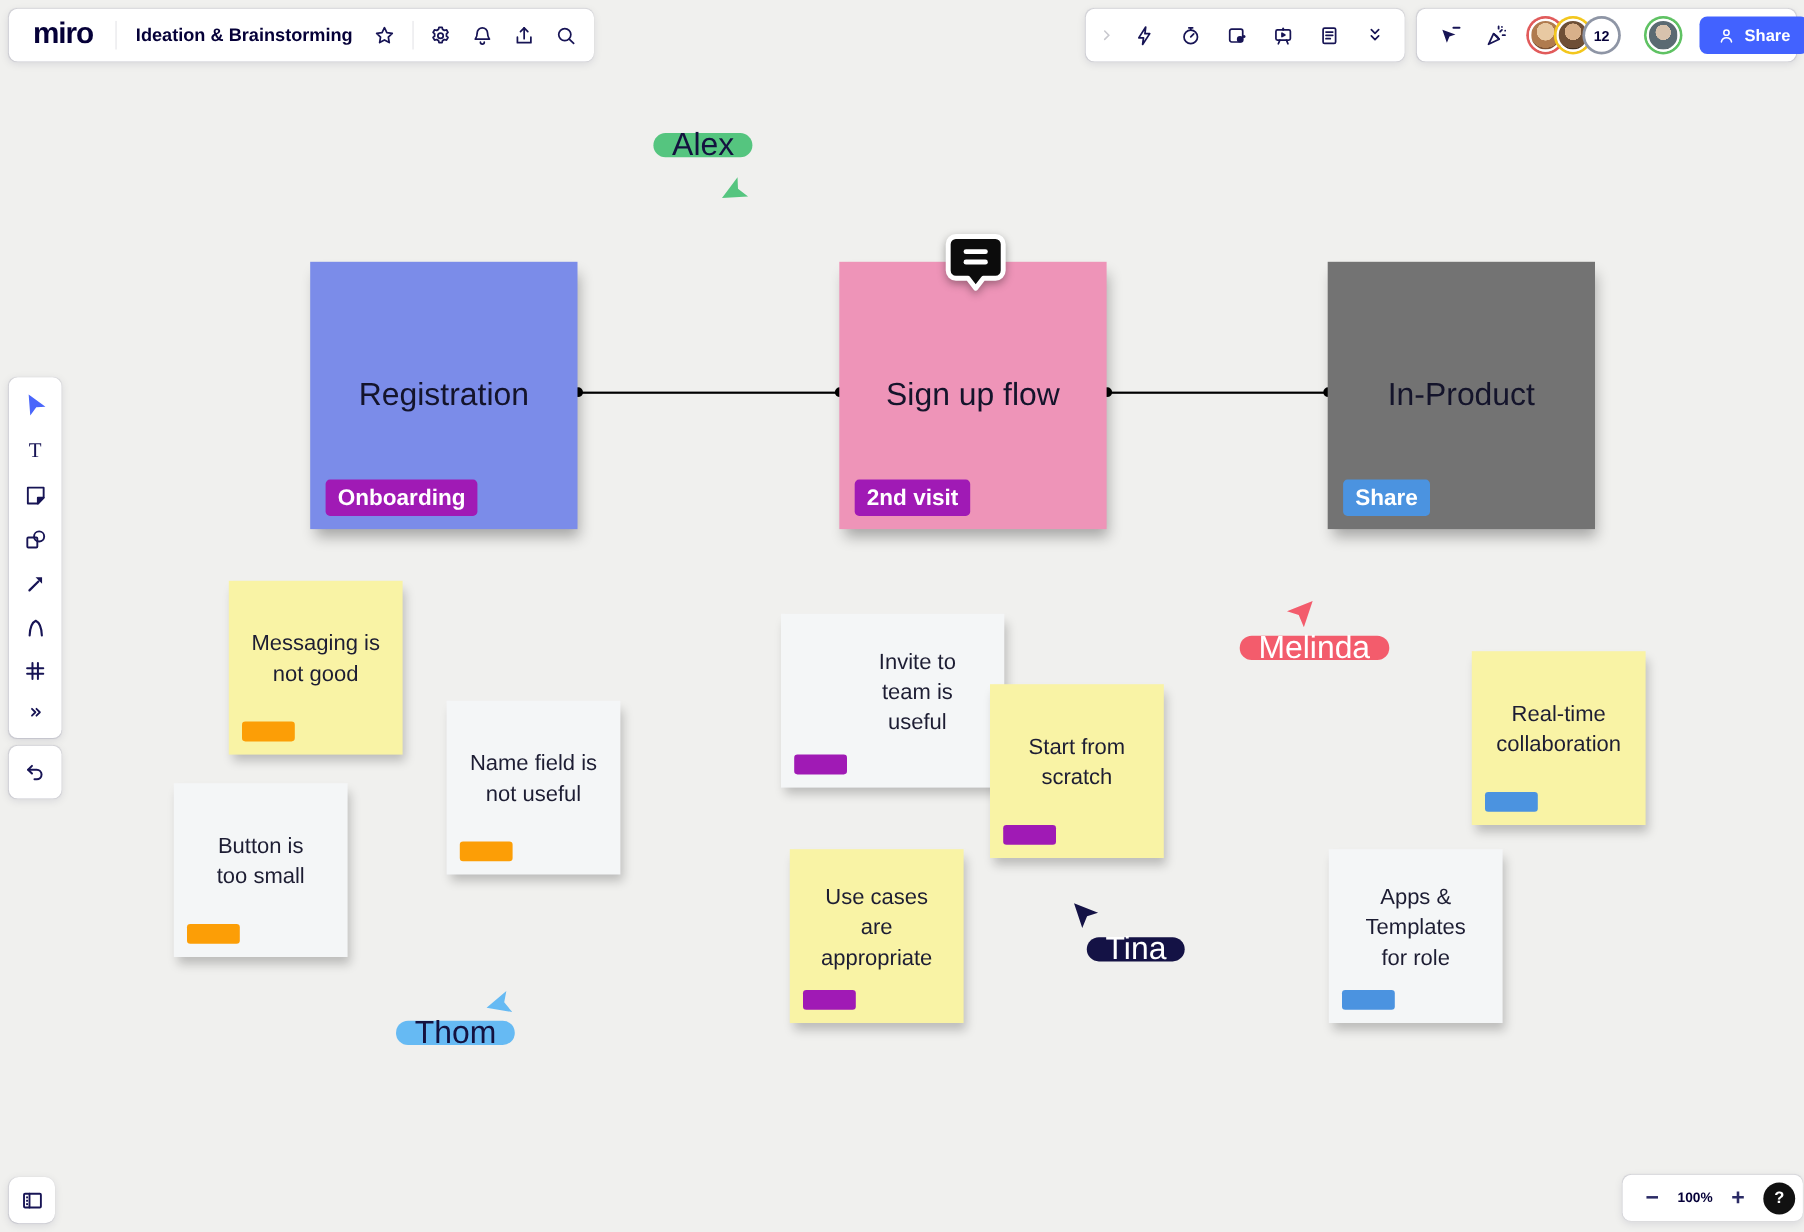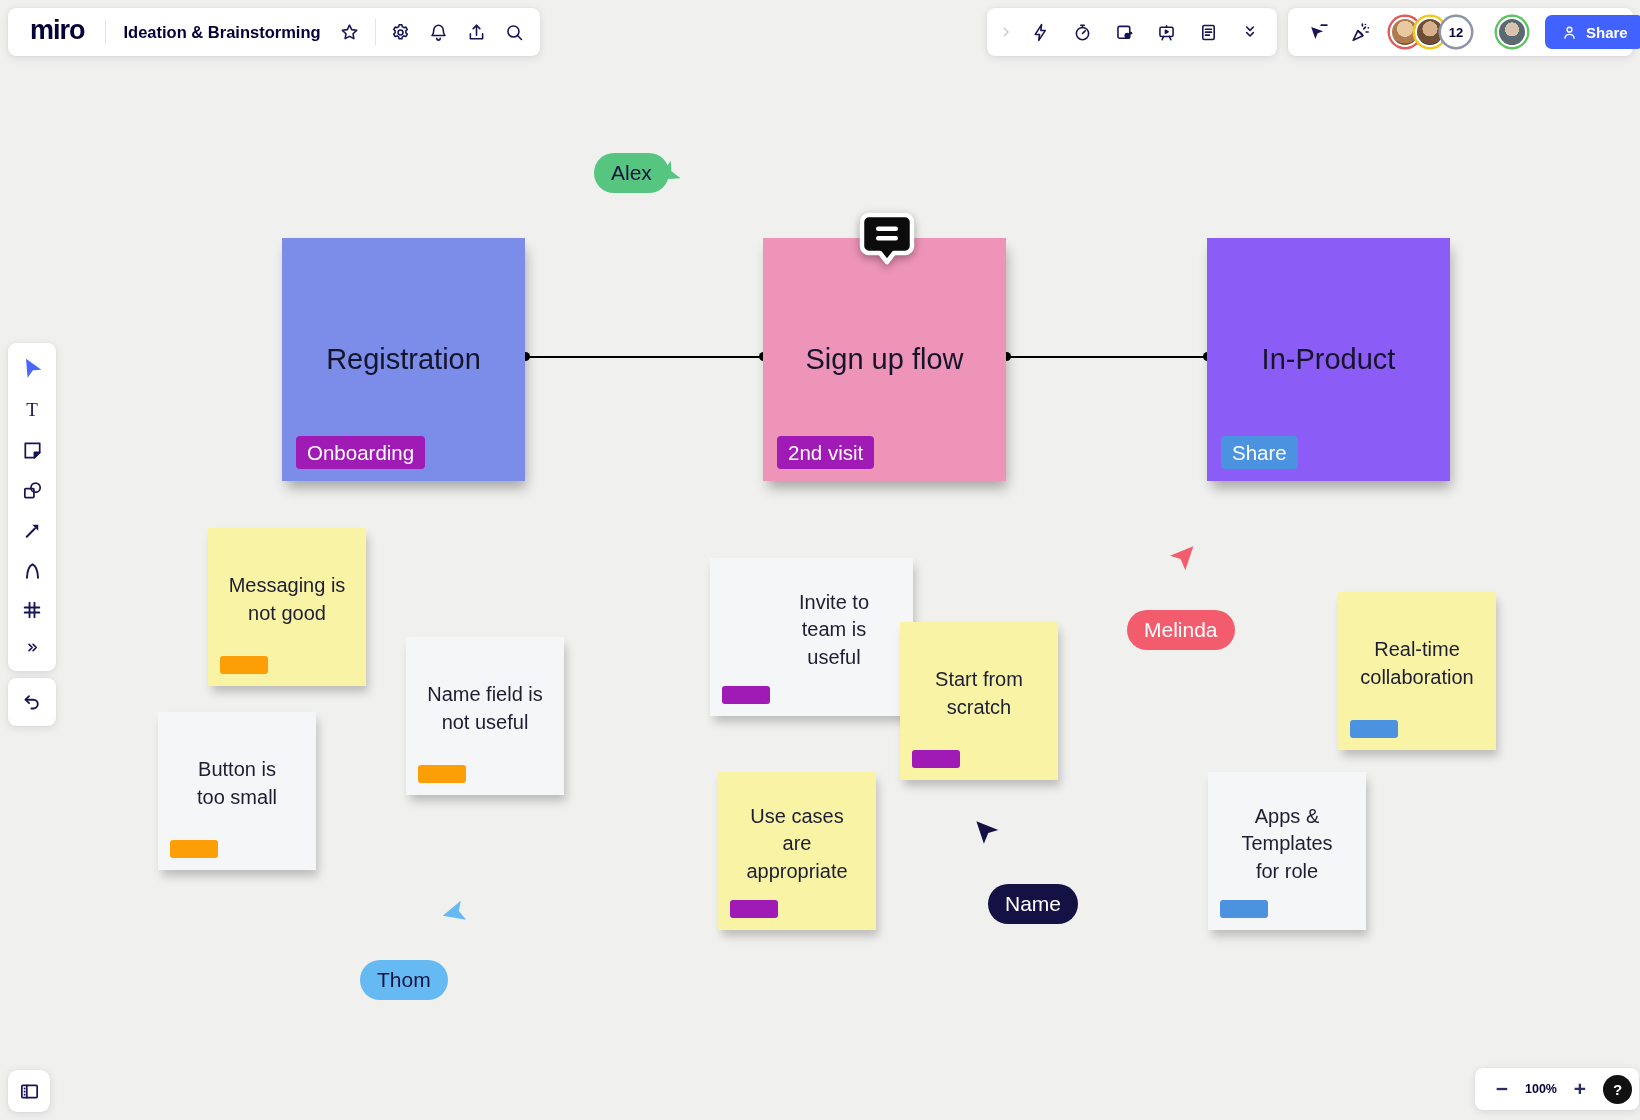--- a/index.html
+++ b/index.html
@@ -37,36 +37,36 @@
   .share-btn{height:34px;background:#4262ff;border-radius:7px;display:flex;align-items:center;gap:8px;
     padding:0 16px;color:#fff;font-size:15px;font-weight:700;cursor:pointer;}
   
   .vtool{display:flex;flex-direction:column;align-items:center;padding:7px 0;}
   .tool-btn{width:40px;height:40px;display:flex;align-items:center;justify-content:center;border-radius:6px;cursor:pointer;}
   
   .note-big{width:243px;height:243px;display:flex;align-items:center;justify-content:center;
     box-shadow:3px 9px 12px -2px rgba(0,0,0,0.30);}
   .note-big .txt{font-size:29px;color:#14142b;text-align:center;}
   .tag-label{position:absolute;left:14px;bottom:12px;height:33px;line-height:33px;padding:0 11px;border-radius:4px;
-    color:#fff;font-size:20.5px;font-weight:400;margin-top:12px;}
+    color:#fff;font-size:20.5px;font-weight:700;margin-top:12px;}
   .note-sm{width:158px;height:158px;display:flex;align-items:center;justify-content:center;
     box-shadow:3px 7px 9px -1px rgba(0,0,0,0.22);}
   .note-sm .txt{font-size:20px;line-height:1.38;color:#1d1d33;text-align:center;white-space:pre-line;margin-top:-14px;}
   .tag-chip{position:absolute;left:12px;bottom:12px;width:48px;height:18px;border-radius:3px;}
-  .bg-blue{background:#7b8ce9;}  .bg-pink{background:#ee94b8;}  .bg-yellow{background:#8b5cf6;justify-content:center;}
+  .bg-blue{background:#7b8ce9;}  .bg-pink{background:#ee94b8;}  .bg-yellow{background:#737373;justify-content:center;}
   .bg-pale{background:#f9f3a5;}  .bg-white{background:#f4f6f7;}
   .c-purple{background:#a01ab5;} .c-orange{background:#fc9e06;} .c-blue{background:#4b93e0;}
   
   .conn{height:2px;background:#000;top:356px;}
   .dot{width:9px;height:9px;border-radius:50%;background:#000;top:352px;}
   
   .comment-bubble svg{display:block;filter:drop-shadow(0 3px 4px rgba(0,0,0,0.35));}
   
-  .name-pill{height:40px;border-radius:20px;display:flex;align-items:center;justify-content:center;
-    padding:0 17px;font-size:21px;white-space:nowrap;margin-top:32px;}
+  .name-pill{height:22px;border-radius:20px;display:flex;align-items:center;justify-content:center;
+    padding:0 17px;font-size:29px;white-space:nowrap;}
   .p-green{background:#55c57f;color:#14123f;}
   .p-red{background:#f35c6c;color:#fff;}
   .p-navy{background:#141245;color:#fff;}
   .p-skyblue{background:#66baf3;color:#14123f;}
   
   .zoom-pill{display:flex;align-items:center;height:42px;border-radius:8px;padding:0 7px 0 10px;}
   .zoom-btn{width:34px;height:34px;display:flex;align-items:center;justify-content:center;
     font-size:21px;font-weight:700;color:#2b2b66;cursor:pointer;}
   .zoom-level{font-size:12.5px;font-weight:700;color:#050038;width:44px;text-align:center;}
   .help-btn{width:29px;height:29px;border-radius:50%;background:#111;color:#fff;display:flex;align-items:center;justify-content:center;
@@ -165,21 +165,21 @@
 <div class="abs" style="left:1127px;top:578px;">
   <div class="name-pill p-red">Melinda</div>
 </div>
 
 <div class="abs" style="left:972px;top:818px;">
   <svg width="30" height="30" viewBox="0 0 24 24">
       <path d="M3.5 2.5 L21 9.5 L13 12 L9.5 20.5 Z" fill="#141245"></path>
     </svg>
 </div>
 <div class="abs" style="left:988px;top:852px;">
-  <div class="name-pill p-navy">Name</div>
+  <div class="name-pill p-navy">Tina</div>
 </div>
 
 <div class="abs" style="left:445px;top:896px;transform:rotate(-62deg);">
   <svg width="30" height="30" viewBox="0 0 24 24">
       <path d="M3.5 2.5 L21 9.5 L13 12 L9.5 20.5 Z" fill="#66baf3"></path>
     </svg>
 </div>
 <div class="abs" style="left:360px;top:928px;">
   <div class="name-pill p-skyblue">Thom</div>
 </div>

